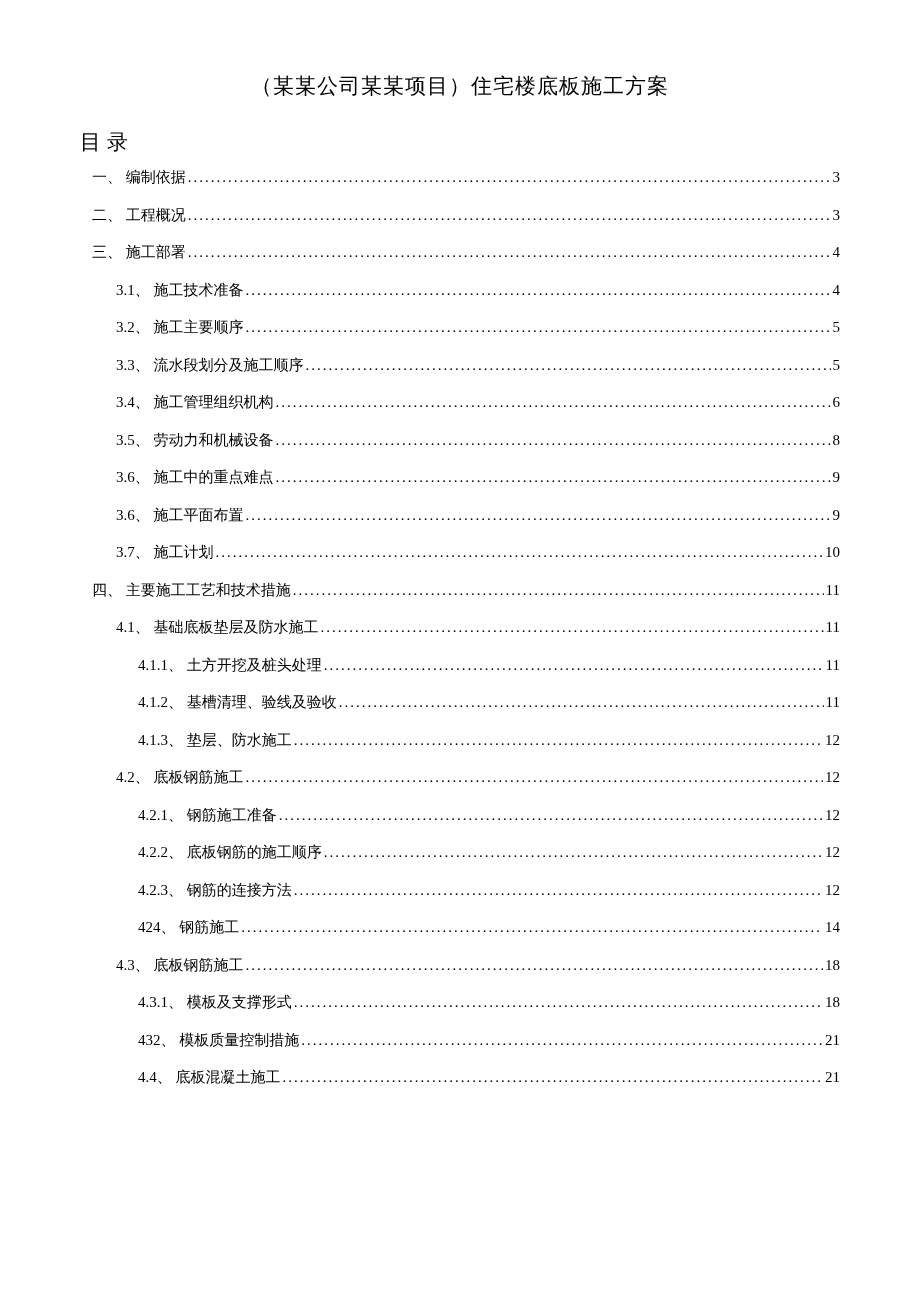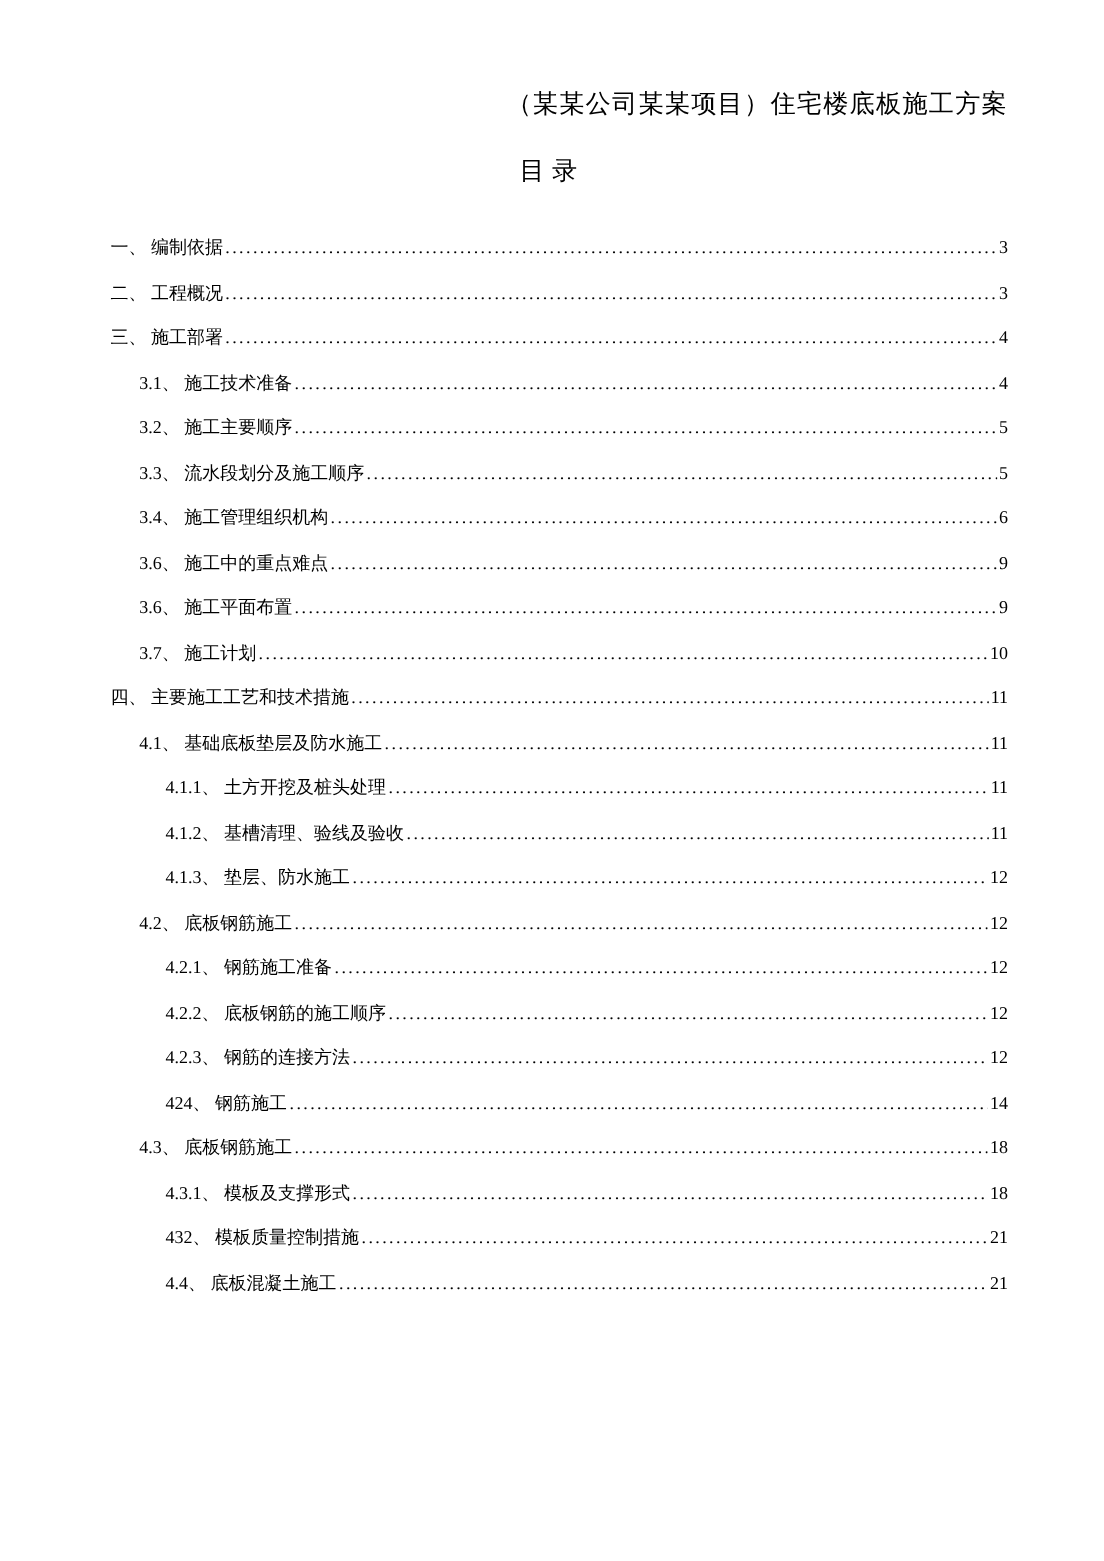--- a/index.html
+++ b/index.html
@@ -5,31 +5,31 @@
   * { margin: 0; padding: 0; box-sizing: border-box; }
   body {
     width: 920px;
     height: 1301px;
     background: #ffffff;
     font-family: "SimSun", "宋体", serif;
     color: #000000;
     padding: 72px 80px 60px 80px;
   }
   .doc-title {
-    text-align: right;
+    text-align: center;
     font-size: 21px;
     font-weight: normal;
     margin-bottom: 28px;
     letter-spacing: 1px;
   }
   .toc-title {
-    text-align: center;
+    text-align: left;
     font-size: 21px;
     font-weight: normal;
-    margin-bottom: 44px;
+    margin-bottom: 14px;
     letter-spacing: 6px;
   }
   .toc {
     font-size: 15px;
     line-height: 1;
   }
   .toc-entry {
     display: flex;
     align-items: baseline;
     margin-bottom: 22.5px;
@@ -93,20 +93,25 @@
     </div>
     <div class="toc-entry lvl-2">
       <span class="toc-label"><span class="num">3.3、</span><span> 流水段划分及施工顺序</span></span>
       <span class="toc-dots"></span>
       <span class="toc-page">5</span>
     </div>
     <div class="toc-entry lvl-2">
       <span class="toc-label"><span class="num">3.4、</span><span> 施工管理组织机构</span></span>
       <span class="toc-dots"></span>
       <span class="toc-page">6</span>
+    </div>
+    <div class="toc-entry lvl-2">
+      <span class="toc-label"><span class="num">3.5、</span><span> 劳动力和机械设备</span></span>
+      <span class="toc-dots"></span>
+      <span class="toc-page">8</span>
     </div>
     <div class="toc-entry lvl-2">
       <span class="toc-label"><span class="num">3.6、</span><span> 施工中的重点难点</span></span>
       <span class="toc-dots"></span>
       <span class="toc-page">9</span>
     </div>
     <div class="toc-entry lvl-2">
       <span class="toc-label"><span class="num">3.6、</span><span> 施工平面布置</span></span>
       <span class="toc-dots"></span>
       <span class="toc-page">9</span>

